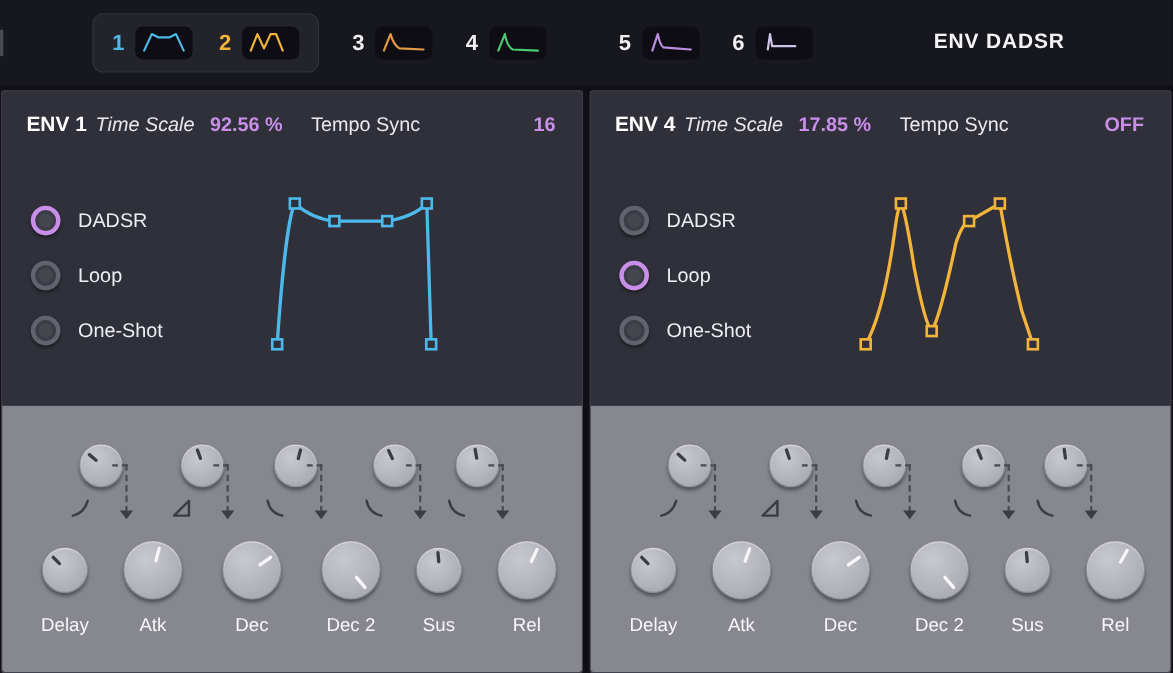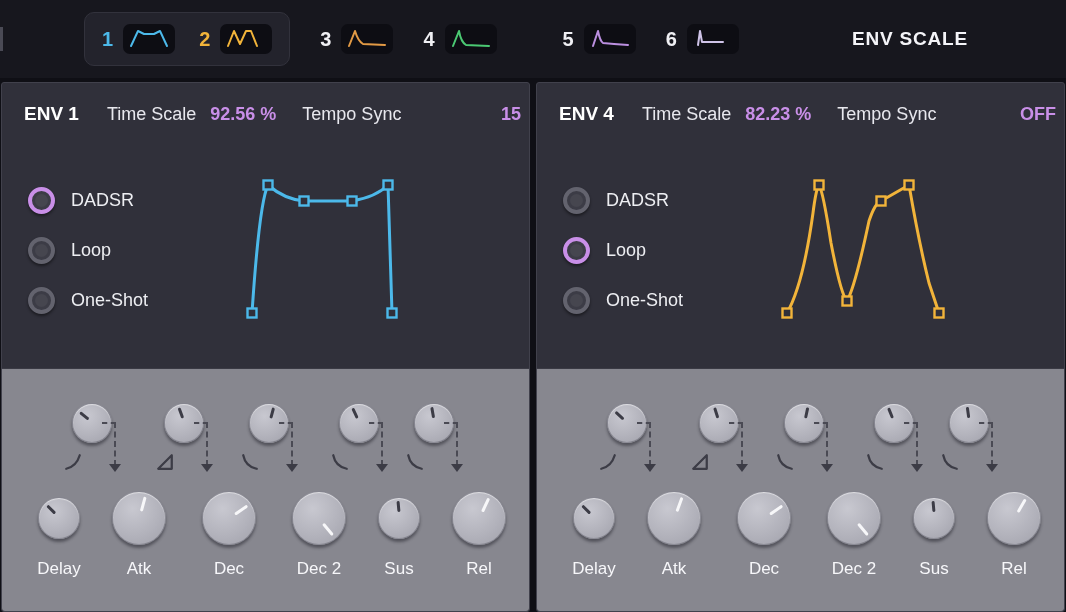--- a/index.html
+++ b/index.html
@@ -40,25 +40,25 @@
     font-size: 19px; font-weight: 700; letter-spacing: 0.8px;
   }
 
   
   .panel {
     position: absolute; top: 82px; width: 529px; height: 530px;
     background: #30303a; border: 1px solid #41414c; border-radius: 3px;
   }
   #panel-left { left: 1px; } #panel-right { left: 536px; }
 
-  .panel-header { position: absolute; top: 20px; left: 22px; right: 8px; display: flex; align-items: flex-end; }
+  .panel-header { position: absolute; top: 20px; left: 22px; right: 24px; display: flex; align-items: flex-start; }
   .p-title { font-size: 19px; font-weight: 700; color: #ffffff; }
   .hdr-label { font-size: 18px; font-weight: 500; color: #e8e8ee; }
   .hdr-value { font-size: 18px; font-weight: 700; color: #c98fe8; cursor: ns-resize; }
-  .ts-label { margin-left: 28px; } .ts-value { margin-left: 14px; }
+  .ts-label { margin-left: 8px; font-style: italic; } .ts-value { margin-left: 14px; }
   .sync-label { margin-left: 26px; } .sync-value { margin-left: auto; }
 
   .modes { position: absolute; left: 26px; top: 92px; }
   .mode-row { display: flex; align-items: center; gap: 16px; height: 50px; cursor: pointer; }
   .radio {
     width: 27px; height: 27px; border-radius: 50%;
     background: #3c3c46; border: 4px solid #63636e;
     box-shadow: 0 2px 3px rgba(0,0,0,.45); position: relative; flex: 0 0 auto;
   }
   .radio::after { content: ""; position: absolute; inset: 3px; border-radius: 50%; background: #46464f; }
@@ -164,30 +164,30 @@
   </div>
   <div class="tab tab6 inactive" data-selected="false">
     <span class="tab-num">6</span>
     <span class="icon-box">
       <svg width="40" height="22" viewBox="0 0 40 22">
           <path d="M5,17 L7,3 L9,14 L30,14"></path>
         </svg>
     </span>
   </div>
 
-  <div class="env-scale">ENV SCALE</div>
+  <div class="env-scale">ENV DADSR</div>
 </div>
 
 <div class="panel" id="panel-left">
   <div class="panel-header">
     <span class="p-title">ENV 1</span>
     <span class="hdr-label ts-label">Time Scale</span>
     <span class="hdr-value ts-value">92.56 %</span>
     <span class="hdr-label sync-label">Tempo Sync</span>
-    <span class="hdr-value sync-value">15</span>
+    <span class="hdr-value sync-value">16</span>
   </div>
 
   <div class="modes">
     <div class="mode-row" data-selected="true">
       <span class="radio"></span>
       <span class="mode-label">DADSR</span>
     </div>
     <div class="mode-row" data-selected="false">
       <span class="radio"></span>
       <span class="mode-label">Loop</span>
@@ -297,21 +297,21 @@
         </div>
       <div class="blabel">Rel</div>
     </div>
   </div>
 </div>
 
 <div class="panel" id="panel-right">
   <div class="panel-header">
     <span class="p-title">ENV 4</span>
     <span class="hdr-label ts-label">Time Scale</span>
-    <span class="hdr-value ts-value">82.23 %</span>
+    <span class="hdr-value ts-value">17.85 %</span>
     <span class="hdr-label sync-label">Tempo Sync</span>
     <span class="hdr-value sync-value">OFF</span>
   </div>
 
   <div class="modes">
     <div class="mode-row" data-selected="false">
       <span class="radio"></span>
       <span class="mode-label">DADSR</span>
     </div>
     <div class="mode-row" data-selected="true">

